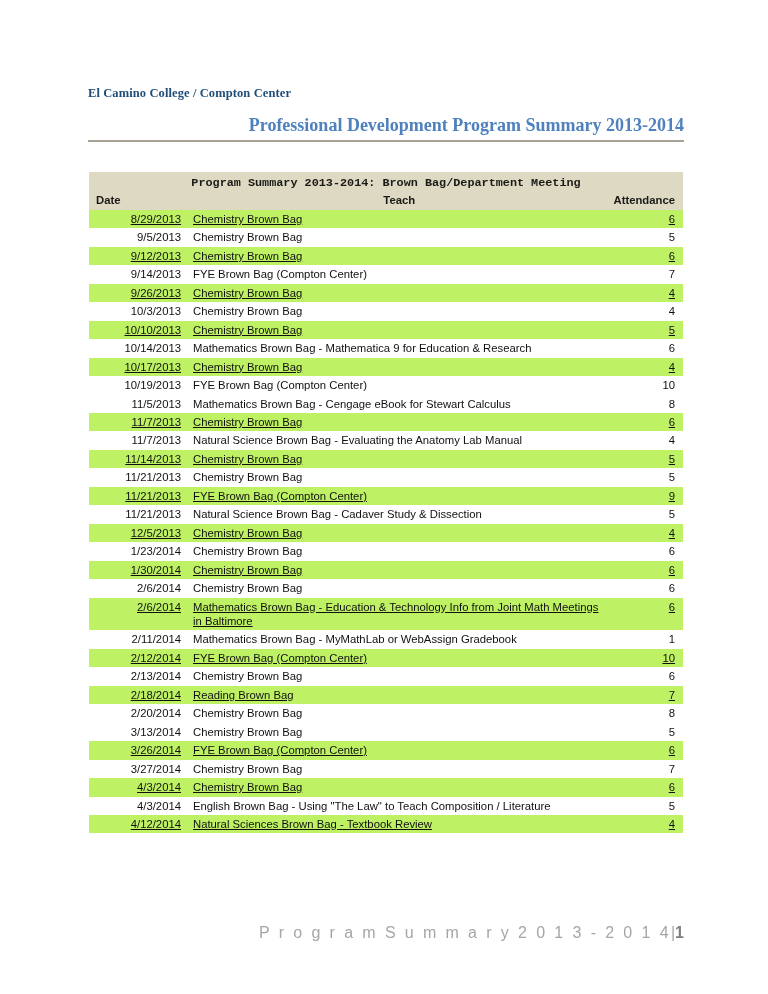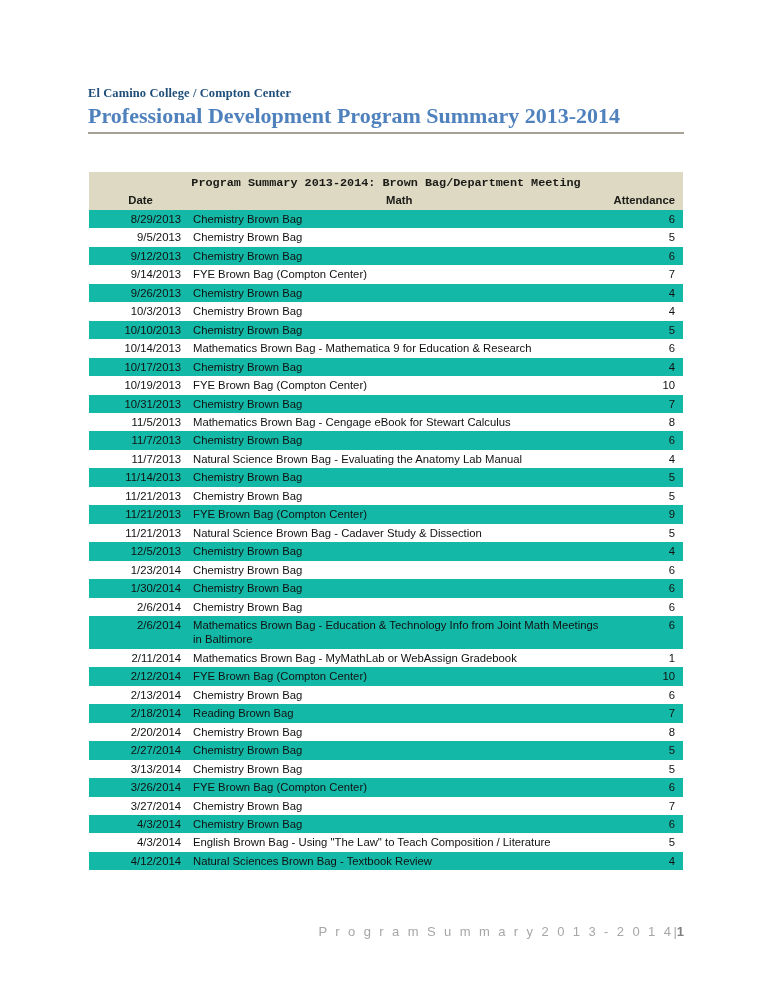--- a/index.html
+++ b/index.html
@@ -33,25 +33,26 @@
     font-weight: bold;
     font-size: 12.5px;
     letter-spacing: 0.1px;
     color: #1F4E79;
     line-height: 1.25;
     white-space: nowrap;
   }
   .doc-title {
     font-family: "Liberation Serif", serif;
     font-weight: bold;
-    font-size: 22px;
+    font-size: 18px;
     color: #4F81BD;
     line-height: 1.22;
-    margin-top: 1px;
-    white-space: nowrap;
+    margin-top: 13px;
+    white-space: nowrap;
+    text-align: right;
   }
   .title-rule {
     margin-top: 3px;
     border: 0;
     border-top: 2px solid #A8A296;
     width: 596px;
     height: 0;
   }
   
   .summary-table {
@@ -76,21 +77,21 @@
   .summary-table .col-head th {
     background: #DDD9C3;
     font-weight: bold;
     font-size: 11.3px;
     color: #1a1a16;
     padding: 1px 6px 4px 6px;
     border: 0;
     vertical-align: bottom;
   }
   .summary-table .col-head th.h-date {
-    text-align: center;
+    text-align: left;
     padding-left: 7px;
     margin-top: 44px;
   }
   .summary-table .col-head th.h-title {
     text-align: center;
   }
   .summary-table .col-head th.h-att {
     text-align: right;
     padding-right: 8px;
   }
@@ -110,32 +111,33 @@
     text-align: left;
     padding-left: 2px;
   }
   .summary-table td.c-att {
     width: 60px;
     text-align: right;
     white-space: nowrap;
     padding-right: 8px;
   }
   .summary-table tbody tr.odd td {
-    background: #14b8a6;
+    background: #bef264;
+    text-decoration: underline;
   }
   .summary-table tbody tr.even td {
     background: #FFFFFF;
   }
   
   .doc-footer {
     position: absolute;
     right: 84px;
     top: 924px;
     text-align: right;
-    font-size: 13px;
+    font-size: 16px;
     color: #A6A6A6;
     letter-spacing: 2.4px;
     white-space: nowrap;
   }
   .doc-footer .pagenum {
     color: #808080;
     font-weight: bold;
     letter-spacing: 0;
   }
   .doc-footer .pipe {
@@ -154,21 +156,21 @@
     <hr class="title-rule">
   </div>
 
   <table class="summary-table">
     <thead>
       <tr class="band-title">
         <th colspan="3">Program Summary 2013-2014: Brown Bag/Department Meeting</th>
       </tr>
       <tr class="col-head">
         <th class="h-date">Date</th>
-        <th class="h-title">Math</th>
+        <th class="h-title">Teach</th>
         <th class="h-att">Attendance</th>
       </tr>
     </thead>
     <tbody id="table-body">
         <tr class="odd">
           <td class="c-date">8/29/2013</td>
           <td class="c-title">Chemistry Brown Bag</td>
           <td class="c-att">6</td>
         </tr>
         <tr class="even">
@@ -209,25 +211,20 @@
         <tr class="odd">
           <td class="c-date">10/17/2013</td>
           <td class="c-title">Chemistry Brown Bag</td>
           <td class="c-att">4</td>
         </tr>
         <tr class="even">
           <td class="c-date">10/19/2013</td>
           <td class="c-title">FYE Brown Bag (Compton Center)</td>
           <td class="c-att">10</td>
         </tr>
-        <tr class="odd">
-          <td class="c-date">10/31/2013</td>
-          <td class="c-title">Chemistry Brown Bag</td>
-          <td class="c-att">7</td>
-        </tr>
         <tr class="even">
           <td class="c-date">11/5/2013</td>
           <td class="c-title">Mathematics Brown Bag - Cengage eBook for Stewart Calculus</td>
           <td class="c-att">8</td>
         </tr>
         <tr class="odd">
           <td class="c-date">11/7/2013</td>
           <td class="c-title">Chemistry Brown Bag</td>
           <td class="c-att">6</td>
         </tr>
@@ -299,25 +296,20 @@
         <tr class="odd">
           <td class="c-date">2/18/2014</td>
           <td class="c-title">Reading Brown Bag</td>
           <td class="c-att">7</td>
         </tr>
         <tr class="even">
           <td class="c-date">2/20/2014</td>
           <td class="c-title">Chemistry Brown Bag</td>
           <td class="c-att">8</td>
         </tr>
-        <tr class="odd">
-          <td class="c-date">2/27/2014</td>
-          <td class="c-title">Chemistry Brown Bag</td>
-          <td class="c-att">5</td>
-        </tr>
         <tr class="even">
           <td class="c-date">3/13/2014</td>
           <td class="c-title">Chemistry Brown Bag</td>
           <td class="c-att">5</td>
         </tr>
         <tr class="odd">
           <td class="c-date">3/26/2014</td>
           <td class="c-title">FYE Brown Bag (Compton Center)</td>
           <td class="c-att">6</td>
         </tr>

